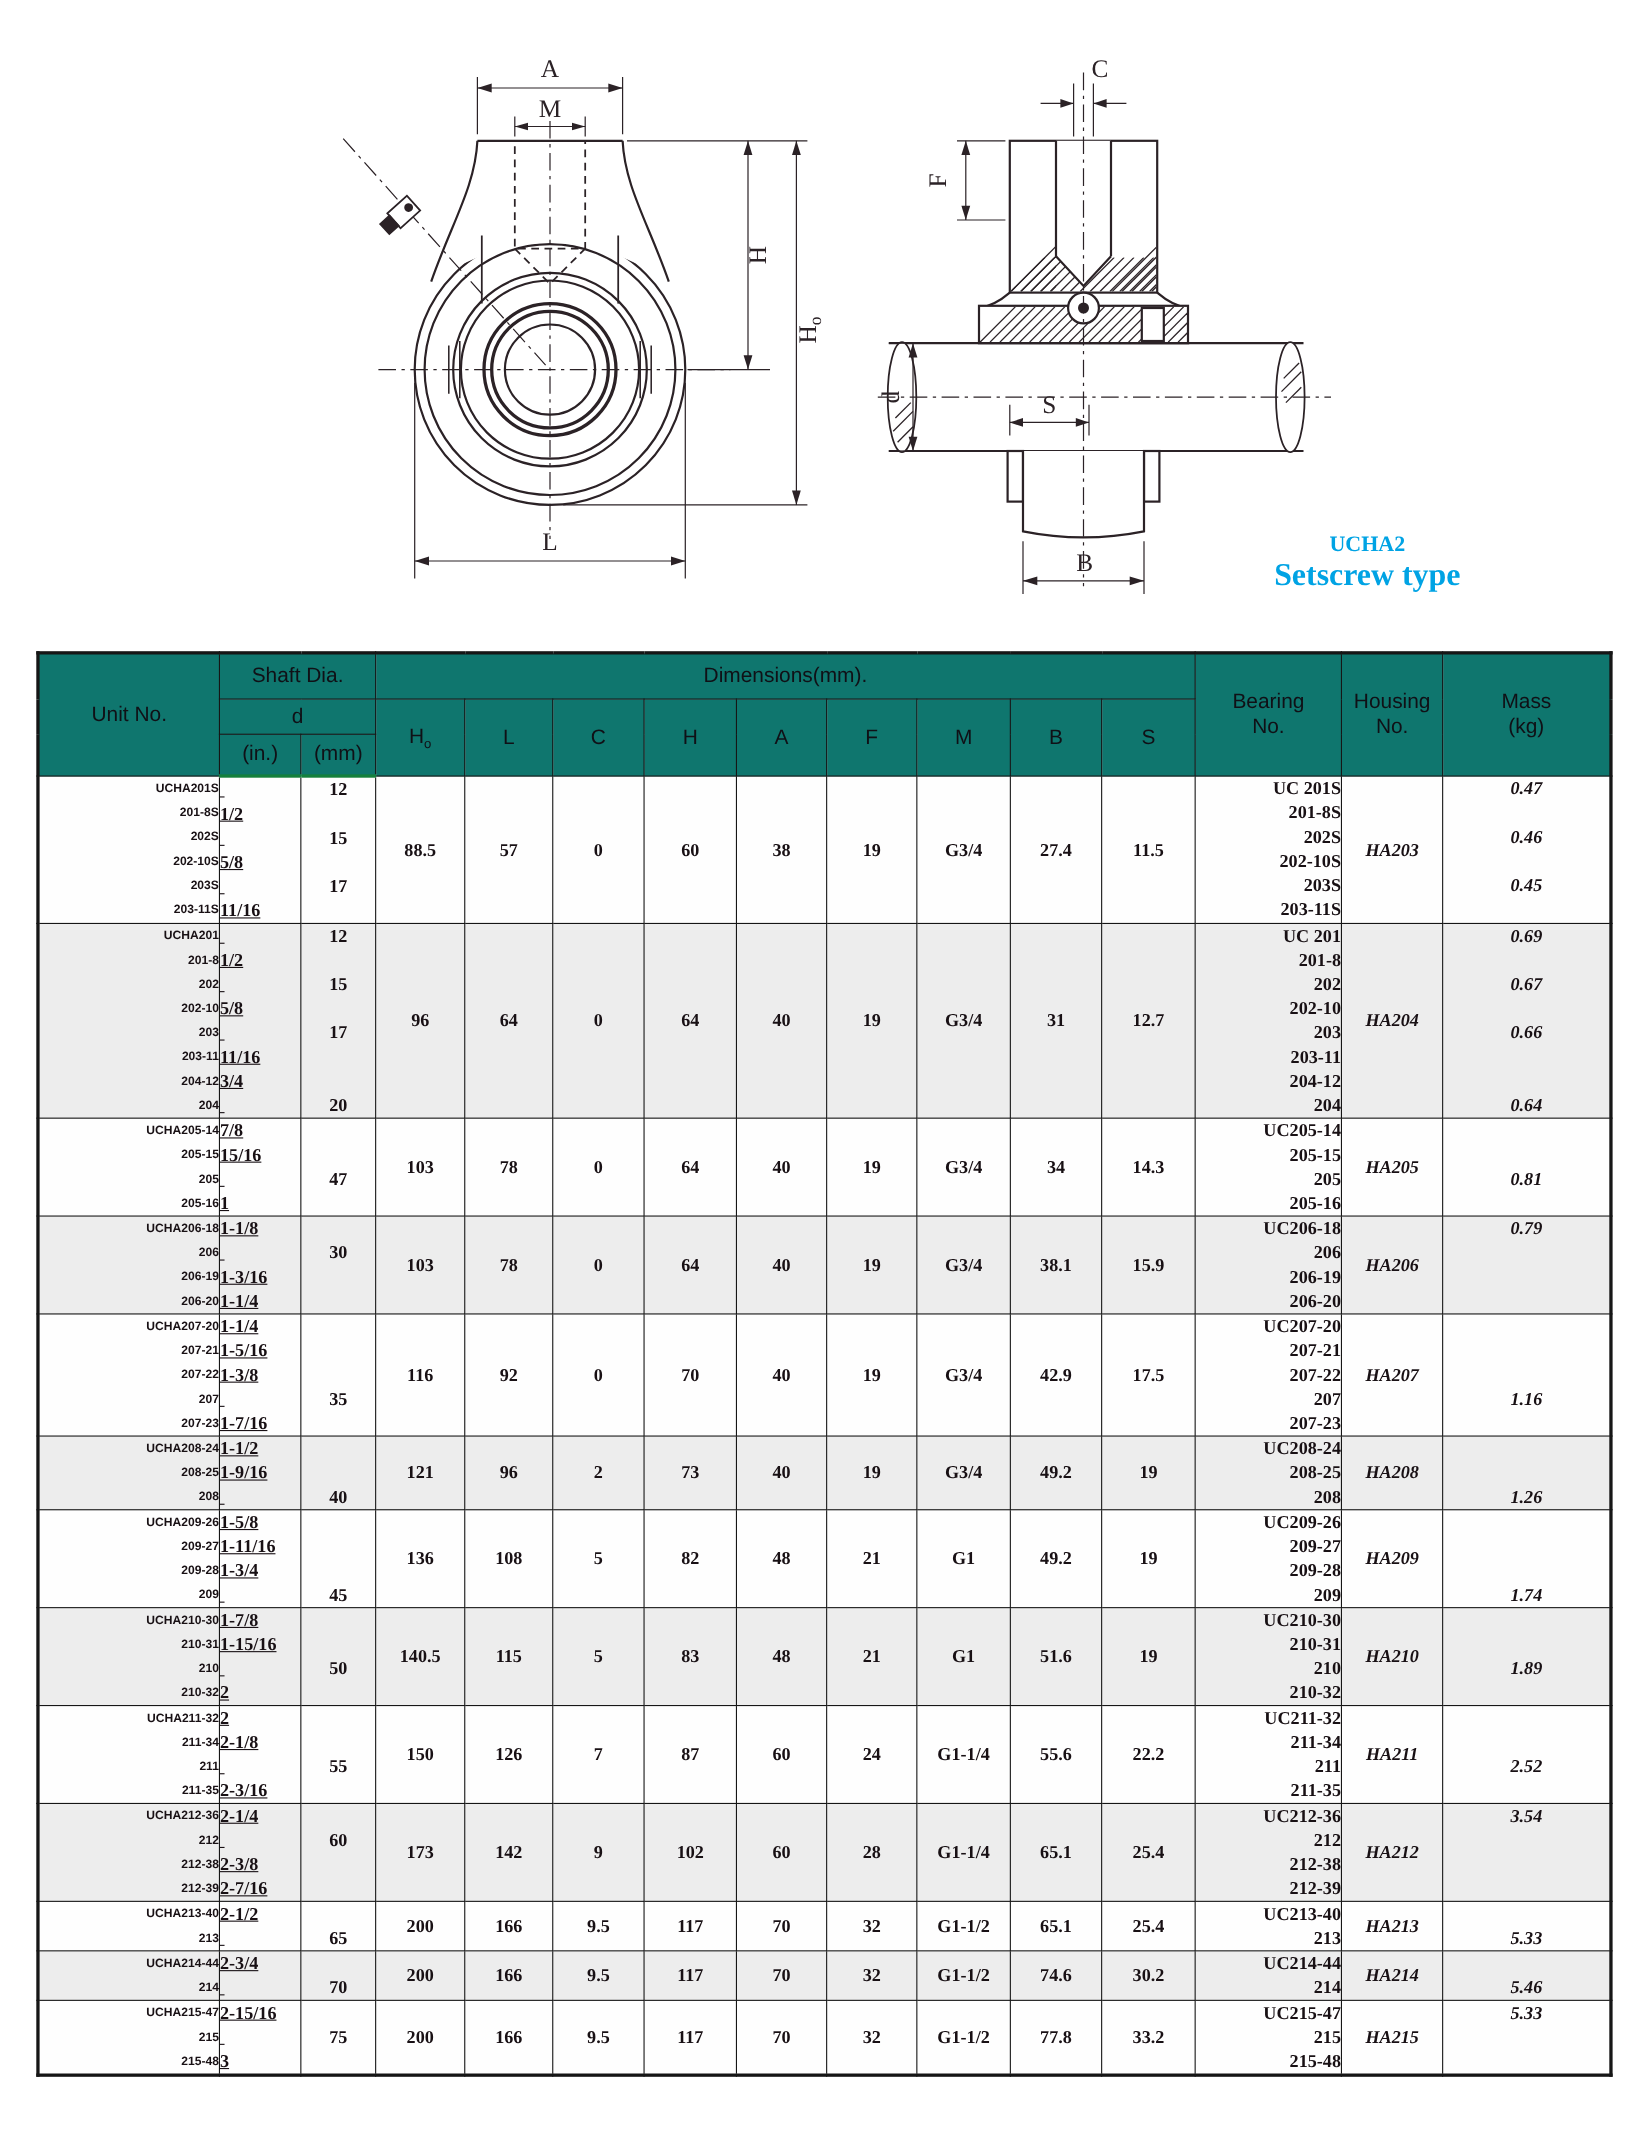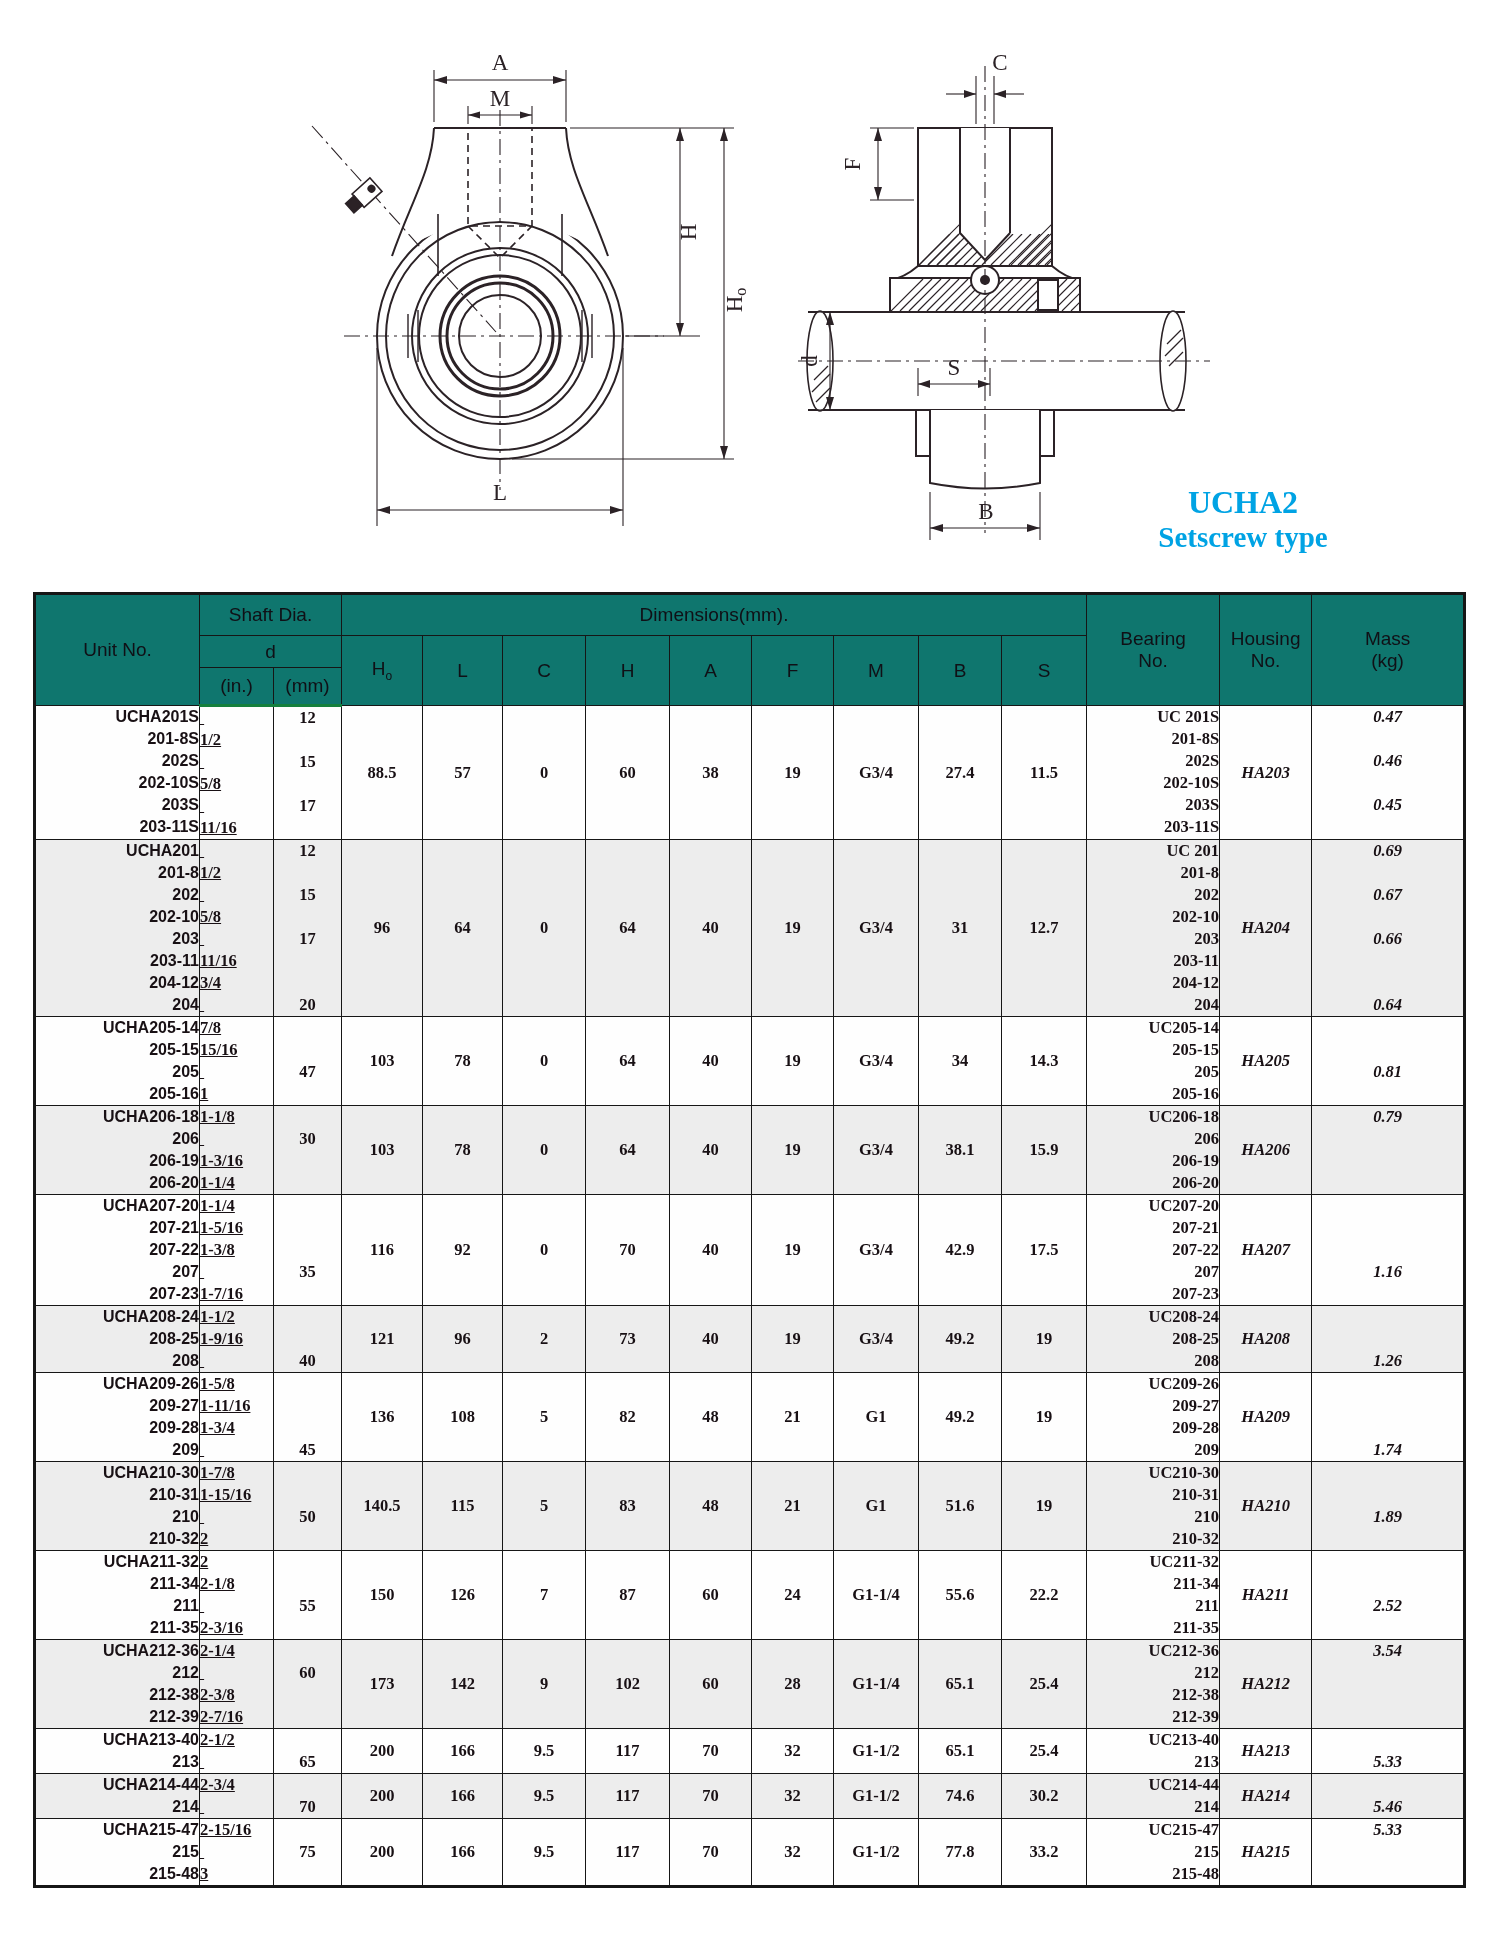--- a/index.html
+++ b/index.html
@@ -6,39 +6,39 @@
   body{
     width:1497px;height:1949px;position:relative;background:#ffffff;
     font-family:"Liberation Sans",sans-serif;color:#1d1418;
   }
   .abs{position:absolute;}
   
   .series-title{
     position:absolute;left:1128px;top:484px;width:230px;text-align:center;
     font-family:"Liberation Serif",serif;font-weight:bold;line-height:1.15;
   }
-  .series-title .t1{font-size:32px;}
+  .series-title .t1{font-size:20px;}
   .series-title .t2{font-size:29px;}
   
   table.spec{
     position:absolute;left:33px;top:592px;width:1430px;
     border-collapse:collapse;table-layout:fixed;
     border:3px solid #161616;
   }
   table.spec th,table.spec td{border:1px solid #161616;padding:0;}
   table.spec thead th{
     background:#0f766e;font-weight:normal;font-size:19px;color:#101016;
     text-align:center;vertical-align:middle;white-space:pre-line;
   }
   tr.h1 th{height:40px;}
   tr.h2 th{height:31px;}
   tr.h3 th{height:36px;}
   table.spec thead tr.h3 th{border-bottom:3px solid #15803d;}
   td{font-family:"Liberation Serif",serif;font-weight:bold;font-size:16.5px;color:#181014;}
-  td.unit{font-family:"Liberation Sans",sans-serif;font-weight:bold;font-size:16px;vertical-align:top;padding:3px 13px 3px 4px;}
+  td.unit{font-family:"Liberation Sans",sans-serif;font-weight:bold;font-size:11px;vertical-align:top;padding:3px 13px 3px 4px;}
   td.incol{vertical-align:top;padding:3px 2px 3px 6px;text-decoration:underline;}
   td.mmcol{vertical-align:top;padding:3px 0;text-align:center;}
   td.dim{text-align:center;vertical-align:middle;}
   td.bearing{vertical-align:top;padding:3px 26px 3px 5px;margin-top:29px;}
   td.housing{text-align:center;vertical-align:middle;font-style:italic;}
   td.mass{vertical-align:top;padding:3px 0;text-align:center;font-style:italic;}
   .ln{line-height:22px;min-height:22px;white-space:nowrap;}
   .ln.l{text-align:left;}
   .ln.r{text-align:right;}
   .ln.c{text-align:center;}

